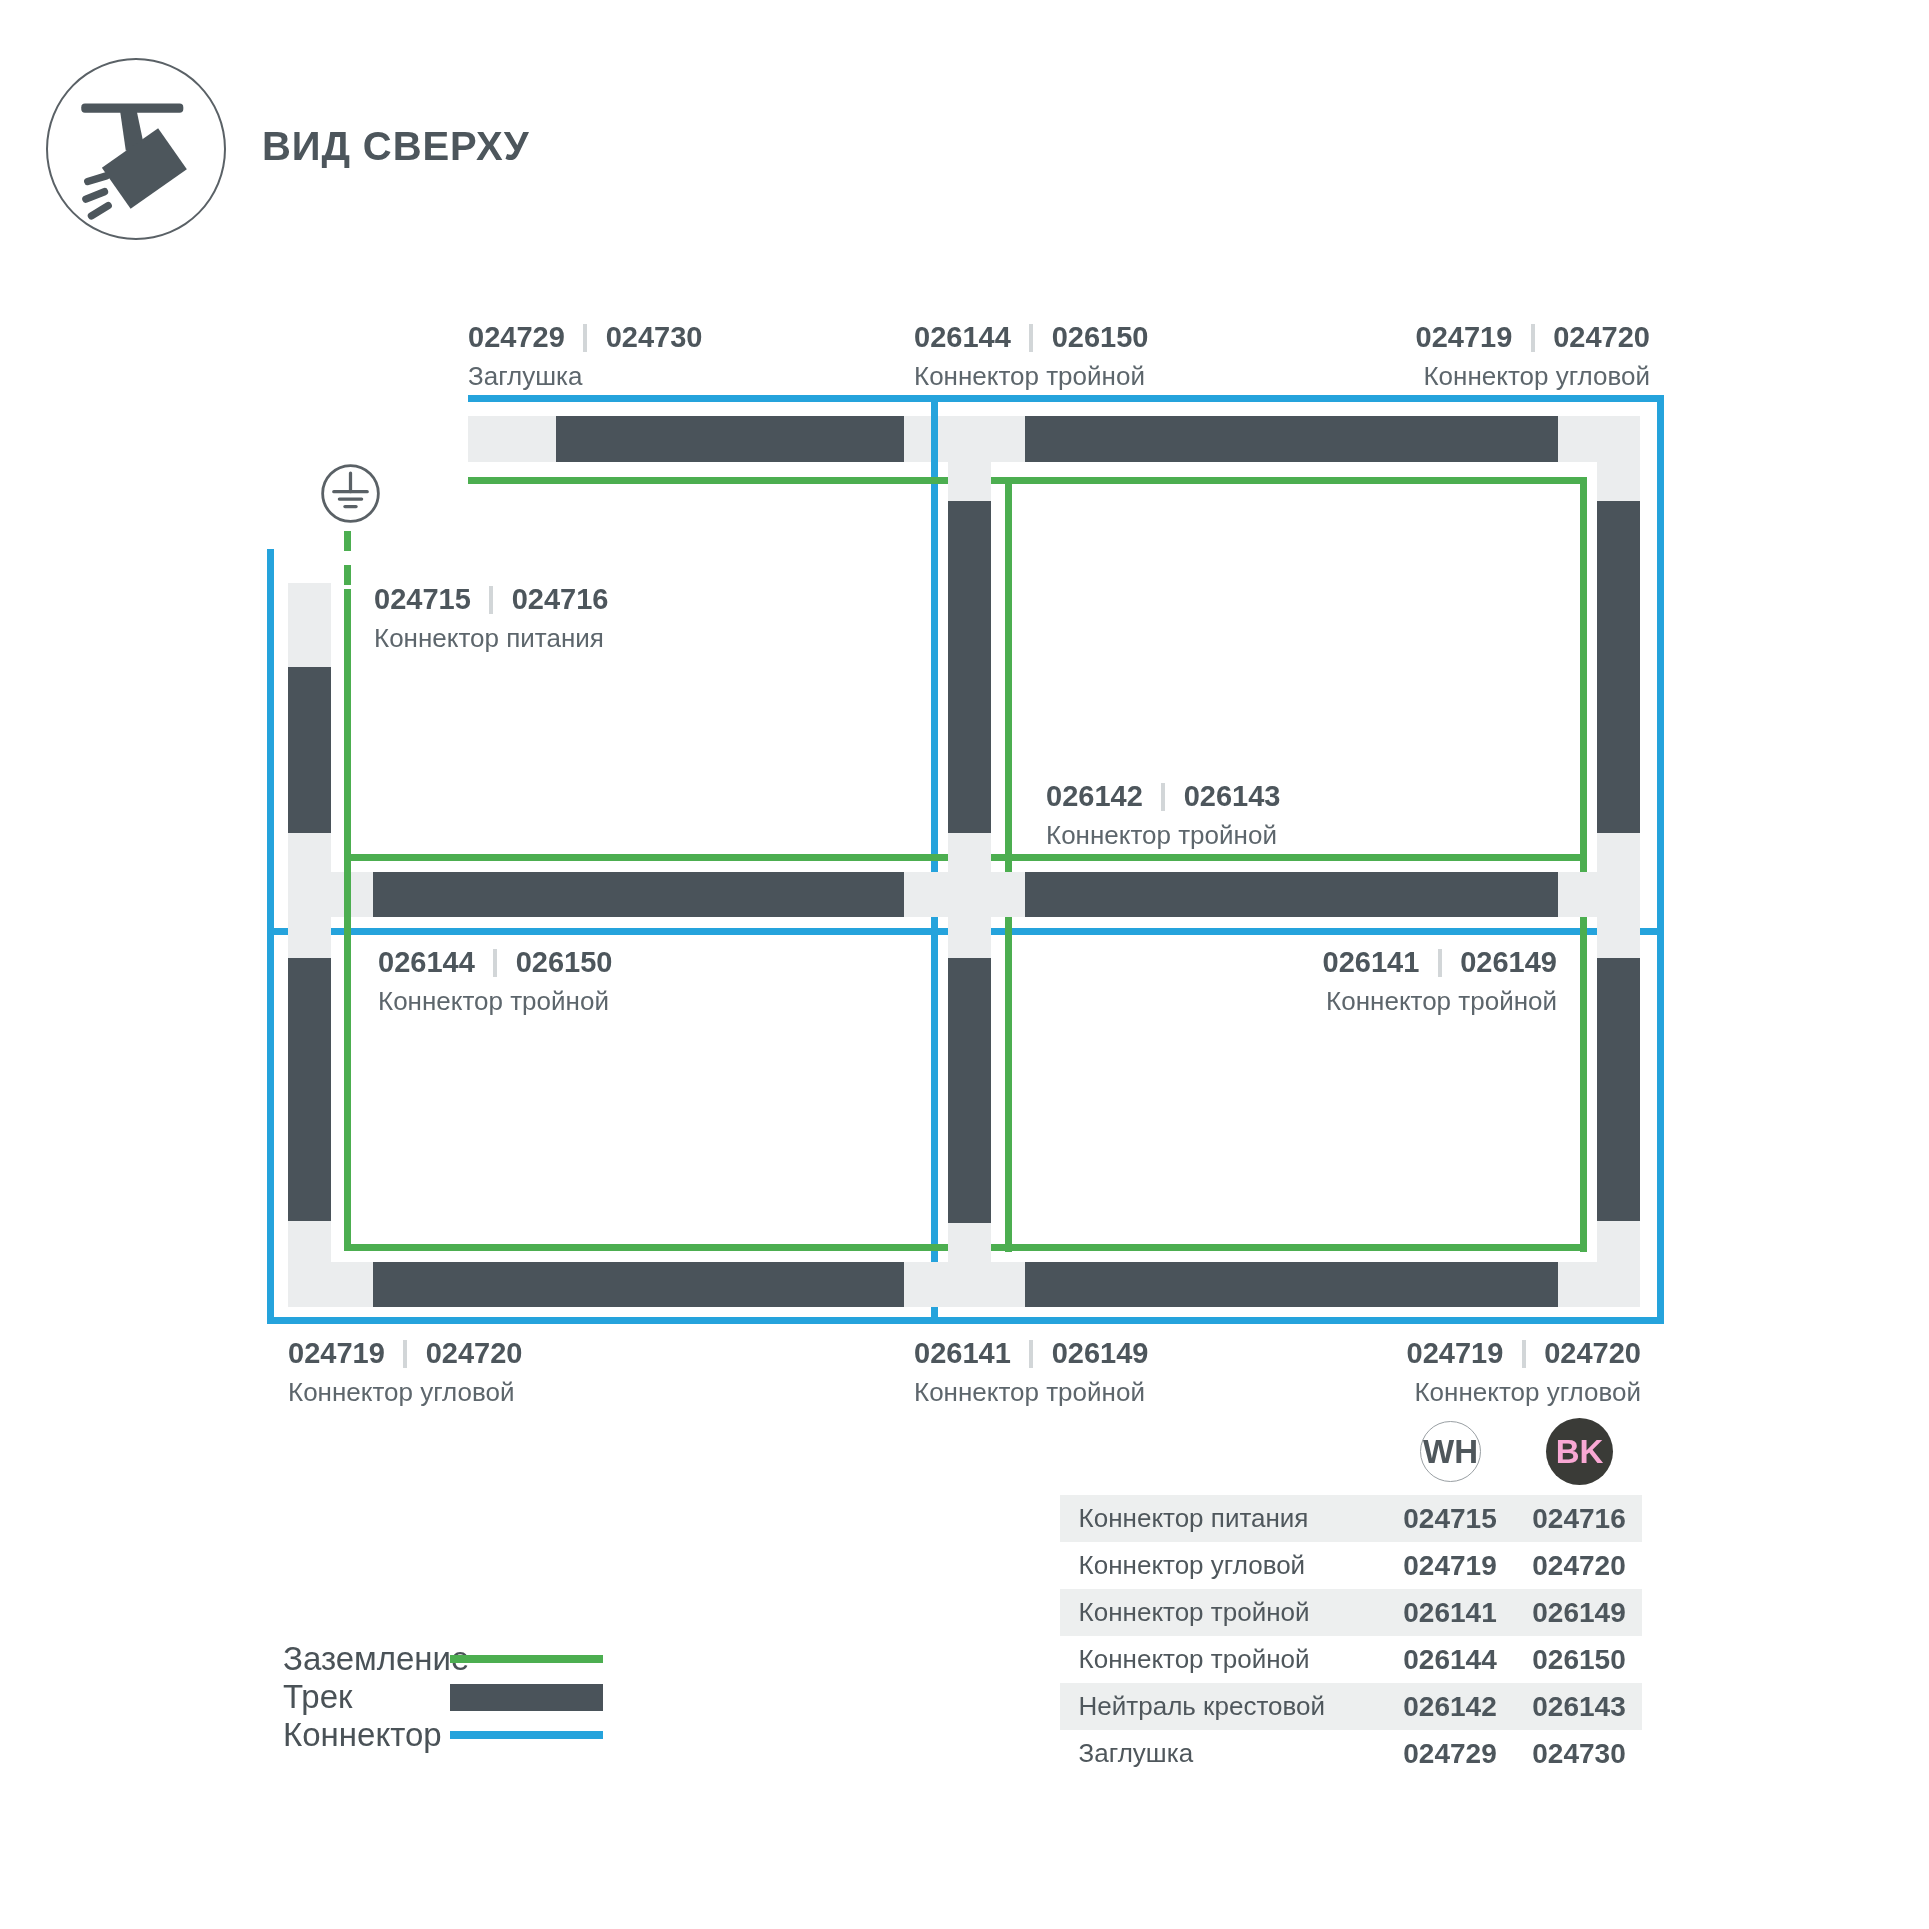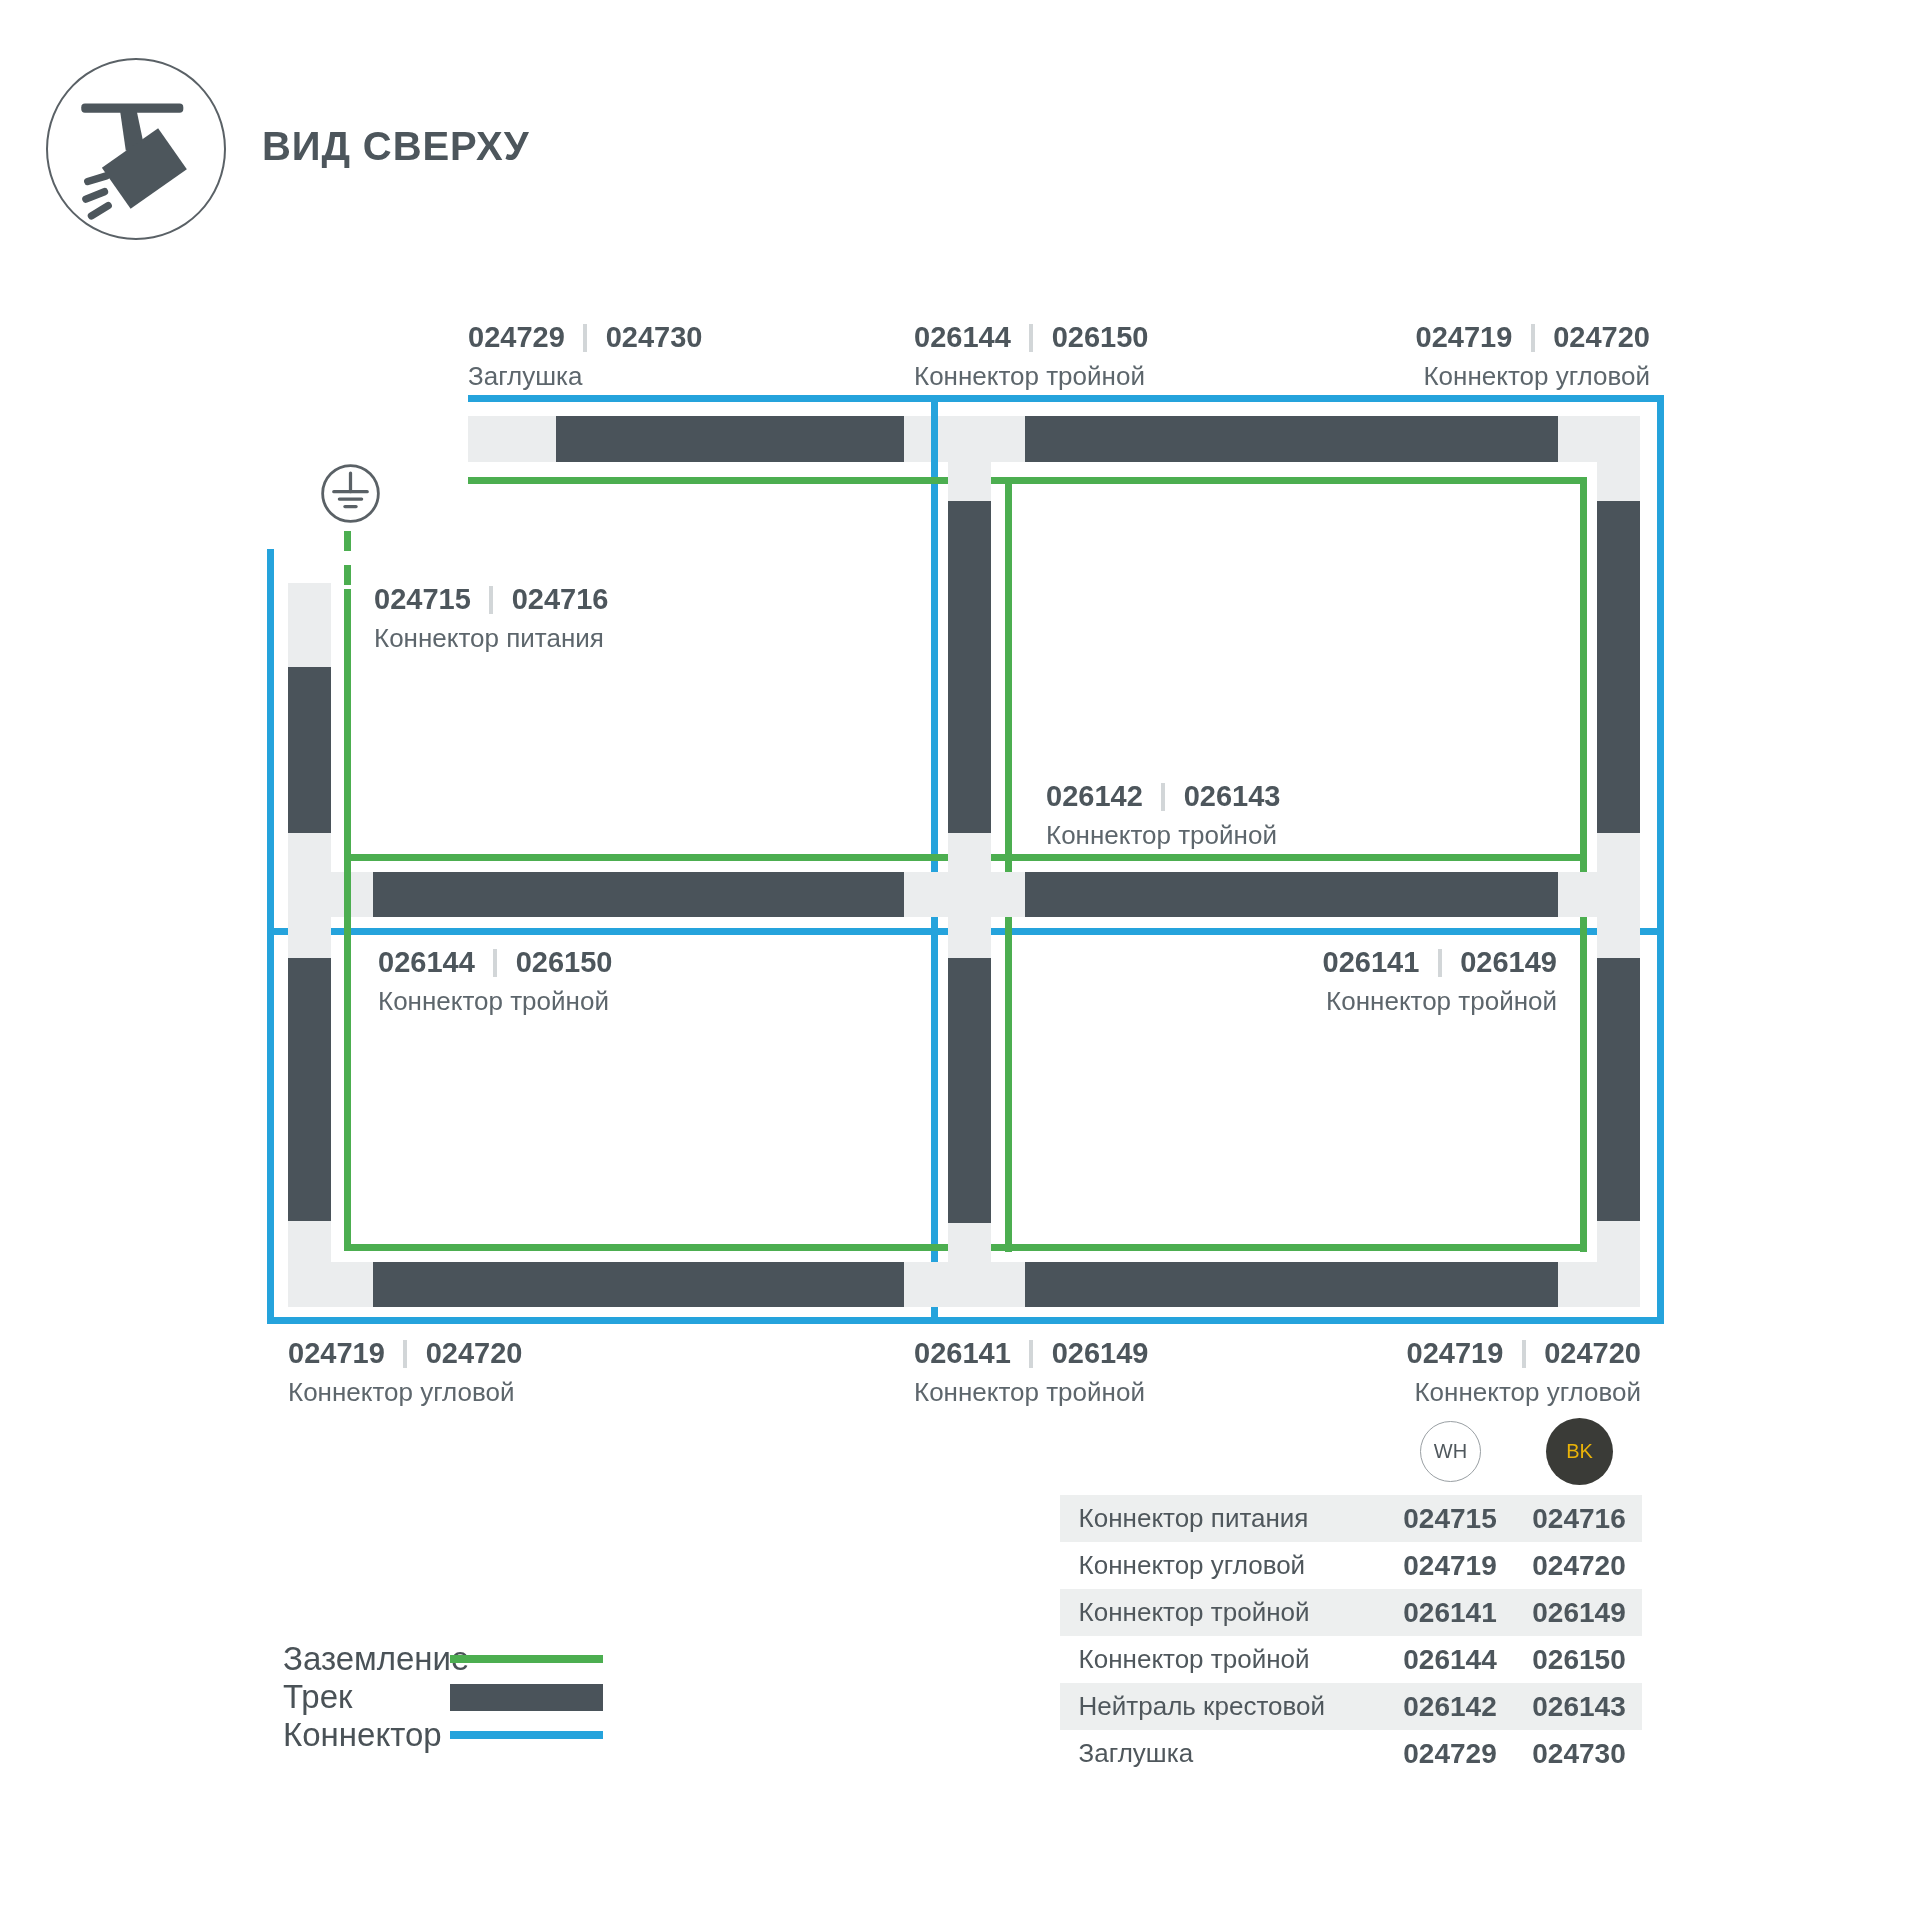--- a/index.html
+++ b/index.html
@@ -70,23 +70,23 @@
   .legend{position:absolute;left:283px;top:1640px;width:325px;z-index:4;}
   .leg-row{display:flex;align-items:center;height:38px;}
   .leg-label{width:167px;font-size:33px;color:#4a5257;}
   .leg-swatch{width:153px;display:flex;align-items:center;}
   .sw{width:153px;}
   .sw-ground{height:7.4px;background:#4cae50;}
   .sw-track{height:27px;background:#4a535a;}
   .sw-neutral{height:7.4px;background:#25a3dc;}
   
   .circ{position:absolute;z-index:4;border-radius:50%;display:flex;align-items:center;justify-content:center;
-        font-weight:normal;font-size:20px;box-sizing:border-box;}
+        font-weight:bold;font-size:33px;box-sizing:border-box;}
   .circ-wh{left:1420px;top:1421px;width:61px;height:61px;border:1.9px solid #999fa3;background:#fff;color:#4f575c;}
-  .circ-bk{left:1546px;top:1418px;width:67px;height:67px;background:#3a3b37;color:#eab308;}
+  .circ-bk{left:1546px;top:1418px;width:67px;height:67px;background:#3a3b37;color:#f9a8d4;}
   .ptable{position:absolute;left:1060px;top:1495px;width:582px;z-index:4;}
   .prow{position:relative;height:47px;display:flex;align-items:center;}
   .prow.alt{background:#edefef;}
   .prow .pname{padding-left:18.6px;font-size:26px;color:#4f575c;}
   .prow .pwh,.prow .pbk{position:absolute;width:102px;text-align:center;font-size:28px;font-weight:bold;color:#4d565c;}
   .prow .pwh{left:339px;}
   .prow .pbk{left:468px;}
 </style>
 </head>
 <body>

